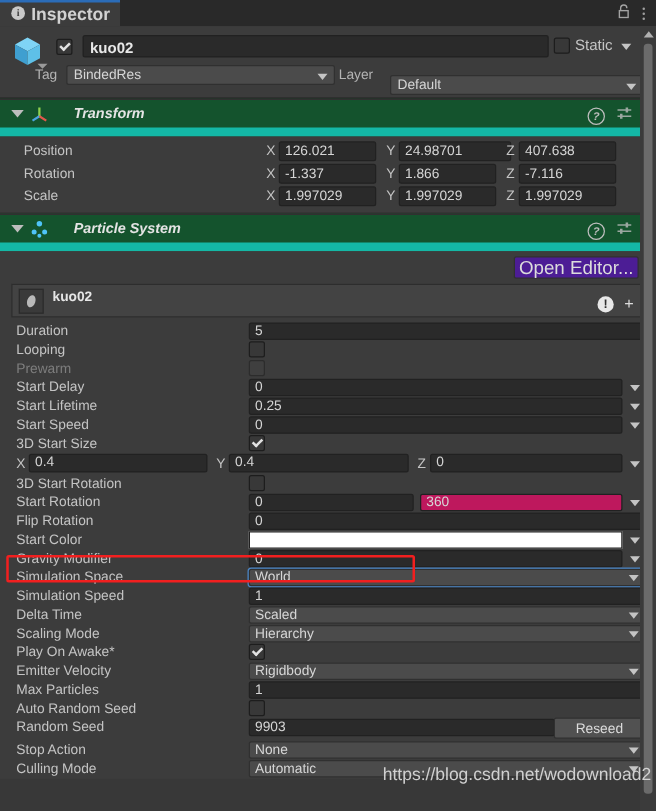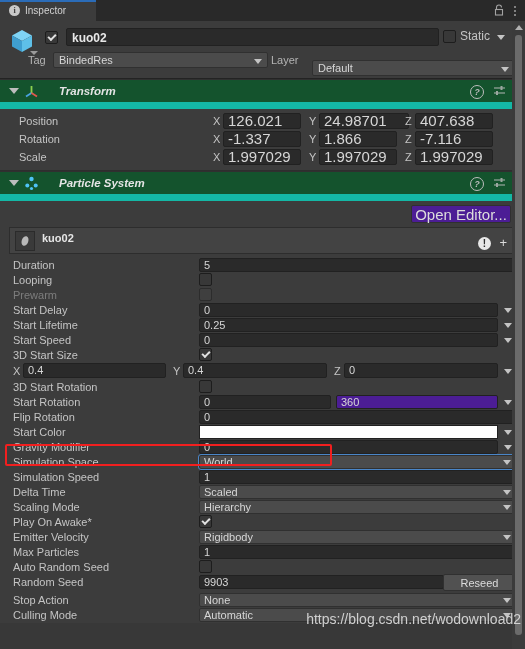--- a/index.html
+++ b/index.html
@@ -16,21 +16,21 @@
   .root{position:relative;width:525px;height:649px;overflow:hidden;}
 
   
   .tabbar{height:21px;background:#292929;position:relative;display:flex;align-items:center;}
   .tab{height:21px;width:96px;background:#3c3c3c;display:flex;align-items:center;gap:5px;
        padding-left:9px;box-sizing:border-box;position:relative;}
   .tab::before{content:"";position:absolute;left:0;right:0;top:0;height:2px;background:#2b6cb8;}
   .tab .tabicon{width:11px;height:11px;border-radius:50%;background:#c9c9c9;color:#3c3c3c;
       font-size:8px;font-weight:bold;display:flex;align-items:center;justify-content:center;
       font-family:"Liberation Serif",serif;}
-  .tab .tablabel{font-size:10px;color:#d2d2d2;}
+  .tab .tablabel{font-size:14px;color:#d2d2d2;font-weight:bold;}
   .tabbar-right{margin-left:auto;display:flex;align-items:center;gap:9px;padding-right:9px;}
   .ico{opacity:.8;display:block;}
 
   
   .goheader{background:#3c3c3c;height:57px;position:relative;border-bottom:1px solid #232323;}
   .cube{position:absolute;left:10px;top:8px;width:24px;height:26px;}
   .cubearrow{position:absolute;left:30px;top:30px;width:0;height:0;
      border-left:4px solid transparent;border-right:4px solid transparent;border-top:4px solid #9a9a9a;}
   .goCheck{position:absolute;left:45px;top:10px;}
   .chk{width:13px;height:13px;background:#383838;border:1px solid #1d1d1d;border-radius:2px;
@@ -63,21 +63,21 @@
      font-size:9px;display:flex;align-items:center;justify-content:center;font-weight:bold;}
   .kebab{display:flex;flex-direction:column;gap:2px;}
   .kebab i{width:2px;height:2px;background:#bdbdbd;border-radius:50%;display:block;}
 
   
   .tbody{background:#3c3c3c;padding-top:3px;padding-bottom:4px;border-bottom:1px solid #2e2e2e;}
   .trow{height:18px;position:relative;}
   .tlabel{position:absolute;left:19px;top:3px;font-size:11px;color:#c4c4c4;}
   .axis{position:absolute;top:3px;font-size:11px;color:#c4c4c4;}
   .numf{position:absolute;top:1px;height:16px;background:#2a2a2a;border:1px solid #212121;
-     border-radius:2px;box-sizing:border-box;color:#d6d6d6;font-size:15px;line-height:14px;padding-left:4px;}
+     border-radius:2px;box-sizing:border-box;color:#d6d6d6;font-size:11px;line-height:14px;padding-left:4px;}
 
   
   .pbody{background:#3c3c3c;position:relative;}
   .openEditorWrap{height:26px;position:relative;}
   .openEditor{position:absolute;right:14px;top:4px;width:100px;height:18px;background:#4c1d95;
      border:1px solid #303030;border-radius:2px;color:#dcdcdc;font-size:15px;
      display:flex;align-items:center;justify-content:center;box-sizing:border-box;}
   .subasset{position:relative;margin:0 9px;height:27px;background:#434343;border:1px solid #2d2d2d;
      box-sizing:border-box;}
   .subasset .thumb{position:absolute;left:5px;top:3px;width:20px;height:20px;background:#3a3a3a;
@@ -107,21 +107,21 @@
 
   
   .xyzrow{height:17px;position:relative;}
   .xyzrow .ax{position:absolute;top:2px;font-size:11px;color:#c4c4c4;}
   .xyzrow .fld{position:absolute;top:0px;height:15px;background:#2a2a2a;border:1px solid #212121;
      border-radius:2px;box-sizing:border-box;color:#d6d6d6;font-size:11px;line-height:13px;padding-left:4px;}
 
   .twofield .fa{position:absolute;left:199px;width:132px;top:0px;height:14px;background:#2a2a2a;
      border:1px solid #212121;border-radius:2px;box-sizing:border-box;color:#d6d6d6;font-size:11px;
      line-height:12px;padding-left:4px;}
-  .twofield .fb{position:absolute;left:336px;right:27px;top:0px;height:14px;background:#4c1d95;
+  .twofield .fb{position:absolute;left:336px;right:27px;top:0px;height:14px;background:#be185d;
      border:1px solid #212121;border-radius:2px;box-sizing:border-box;color:#d6d6d6;font-size:11px;
      line-height:12px;padding-left:4px;}
 
   .seedfield{position:absolute;left:199px;width:245px;top:0px;height:14px;background:#2a2a2a;
      border:1px solid #212121;border-radius:2px;box-sizing:border-box;color:#d6d6d6;font-size:11px;
      line-height:12px;padding-left:4px;}
   .reseed{position:absolute;left:443px;right:9px;top:-1px;height:17px;background:#515151;
      border:1px solid #303030;border-radius:2px;color:#dcdcdc;font-size:11px;
      display:flex;align-items:center;justify-content:center;box-sizing:border-box;}
 

